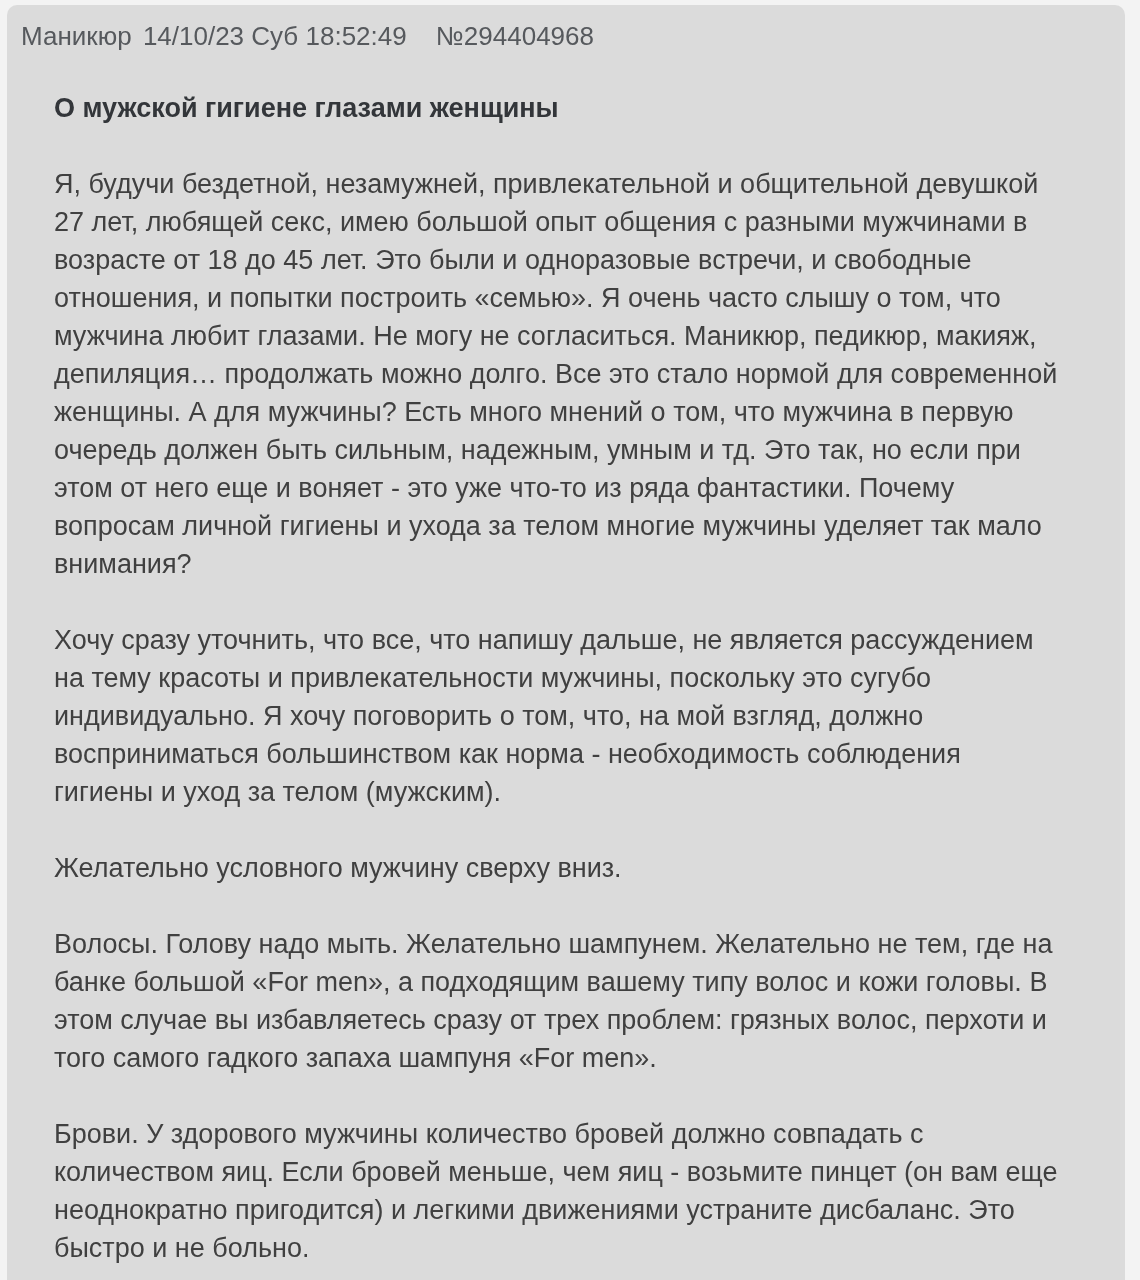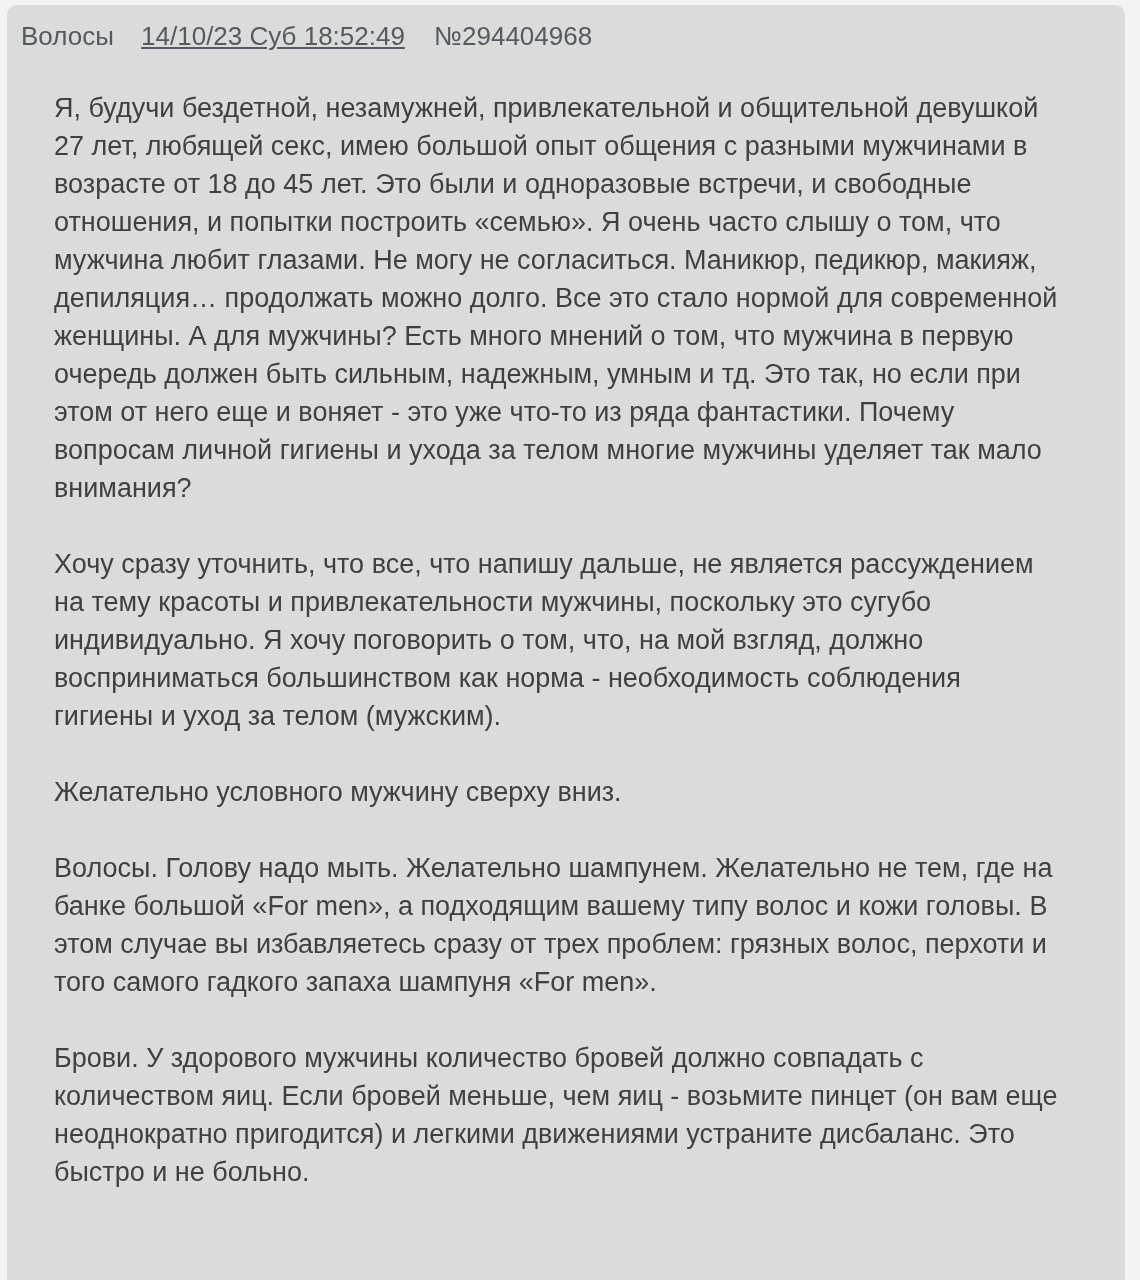--- a/index.html
+++ b/index.html
@@ -24,21 +24,21 @@
     border-radius: 10px;
     box-sizing: border-box;
     padding: 14px 14px 0 14px;
   }
   .post-header {
     font-size: 26px;
     line-height: 34px;
     color: #56595d;
     white-space: nowrap;
   }
-  .post-header .hdr-datetime { margin-left: 20px; text-decoration: underline; }
+  .post-header .hdr-datetime { margin-left: 4px; }
   .post-header .hdr-number   { margin-left: 22px; cursor: pointer; }
   .post-message {
     margin: 36px 0 0 33px;
     padding-right: 42px;
     font-size: 27px;
     line-height: 38px;
     color: #404040;
   }
   .post-subject {
     font-size: 27px;
@@ -49,26 +49,27 @@
   }
   .post-message p {
     margin: 0 4px 38px 0;
   }
 </style>
 </head>
 <body>
 
 <article class="post">
   <div class="post-header">
-    <span class="hdr-author">Волосы</span>
+    <span class="hdr-author">Маникюр</span>
     <span class="hdr-datetime">14/10/23 Суб 18:52:49</span>
     <span class="hdr-number">№294404968</span>
   </div>
 
   <div class="post-message">
+    <h2 class="post-subject">О мужской гигиене глазами женщины</h2>
 
     <p>Я, будучи бездетной, незамужней, привлекательной и общительной девушкой 27 лет, любящей секс, имею большой опыт общения с разными мужчинами в возрасте от 18 до 45 лет. Это были и одноразовые встречи, и свободные отношения, и попытки построить «семью». Я очень часто слышу о том, что мужчина любит глазами. Не могу не согласиться. Маникюр, педикюр, макияж, депиляция… продолжать можно долго. Все это стало нормой для современной женщины. А для мужчины? Есть много мнений о том, что мужчина в первую очередь должен быть сильным, надежным, умным и тд. Это так, но если при этом от него еще и воняет - это уже что-то из ряда фантастики. Почему вопросам личной гигиены и ухода за телом многие мужчины уделяет так мало внимания?</p>
 
     <p>Хочу сразу уточнить, что все, что напишу дальше, не является рассуждением на тему красоты и привлекательности мужчины, поскольку это сугубо индивидуально. Я хочу поговорить о том, что, на мой взгляд, должно восприниматься большинством как норма - необходимость соблюдения гигиены и уход за телом (мужским).</p>
 
     <p>Желательно условного мужчину сверху вниз.</p>
 
     <p>Волосы. Голову надо мыть. Желательно шампунем. Желательно не тем, где на банке большой «For men», а подходящим вашему типу волос и кожи головы. В этом случае вы избавляетесь сразу от трех проблем: грязных волос, перхоти и того самого гадкого запаха шампуня «For men».</p>
 
     <p>Брови. У здорового мужчины количество бровей должно совпадать с количеством яиц. Если бровей меньше, чем яиц - возьмите пинцет (он вам еще неоднократно пригодится) и легкими движениями устраните дисбаланс. Это быстро и не больно.</p>

